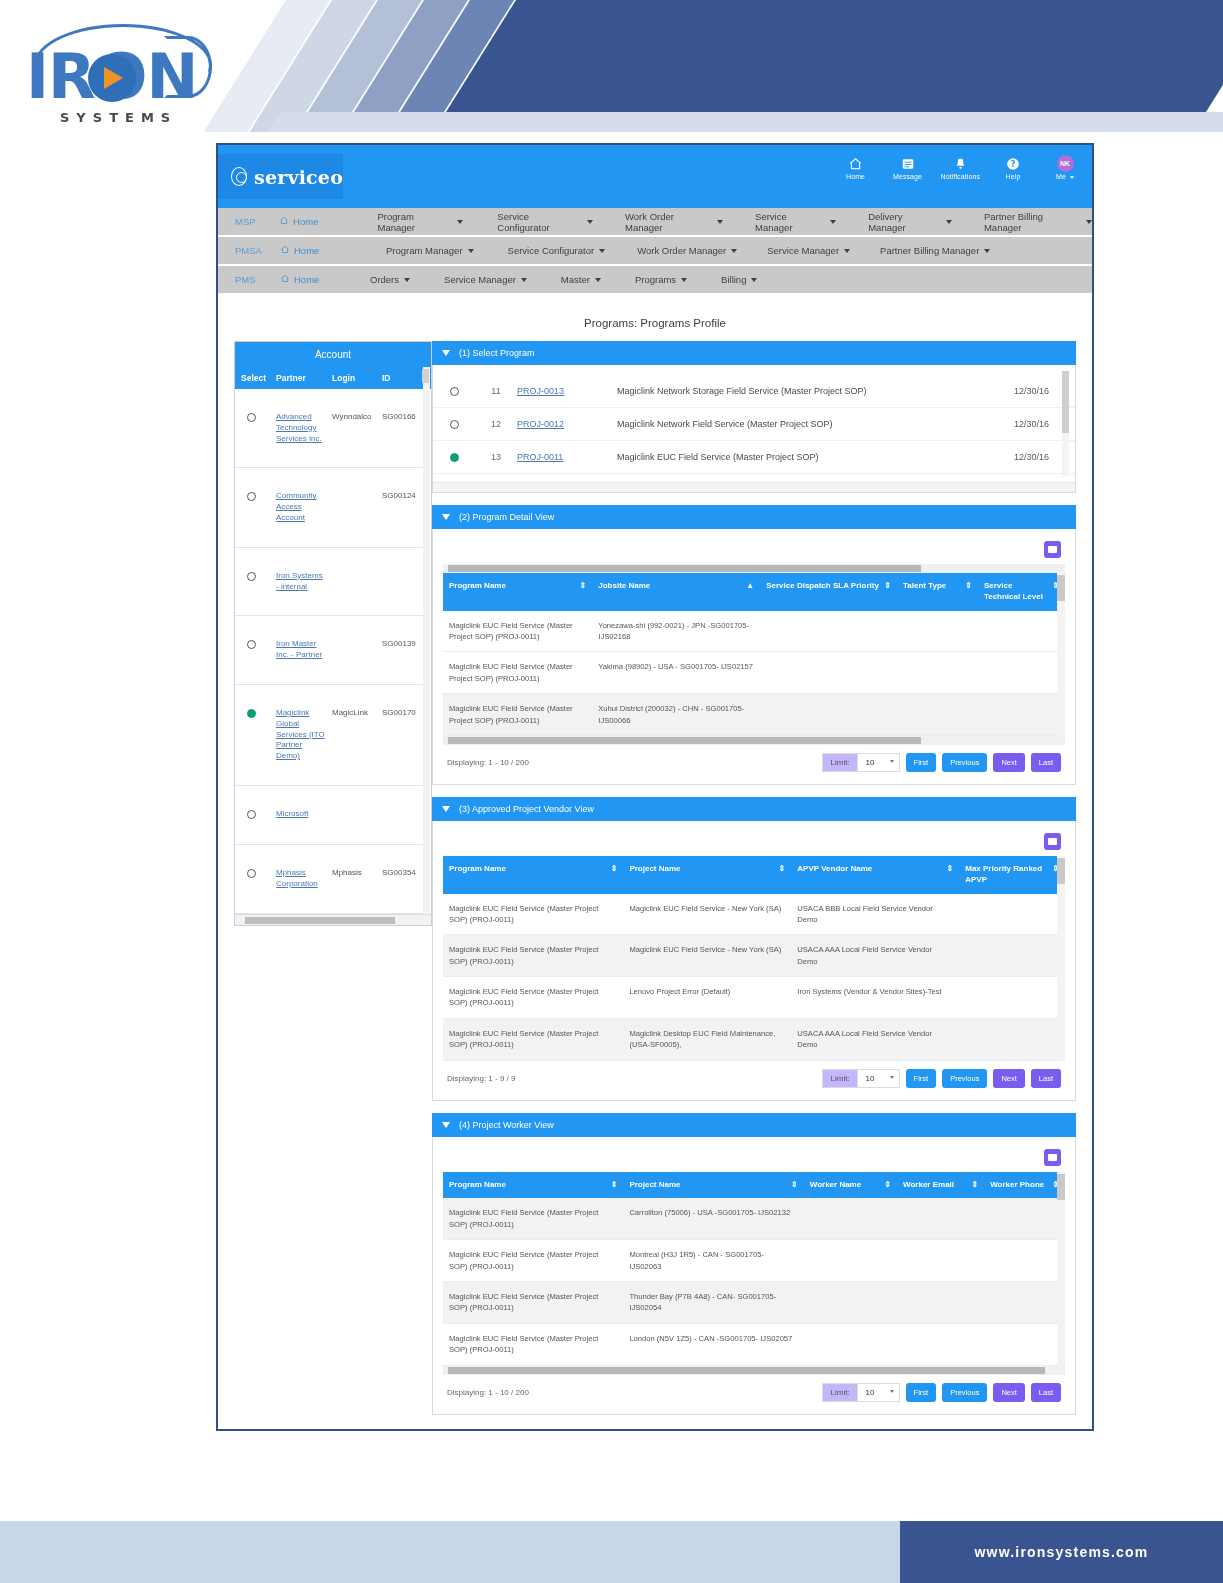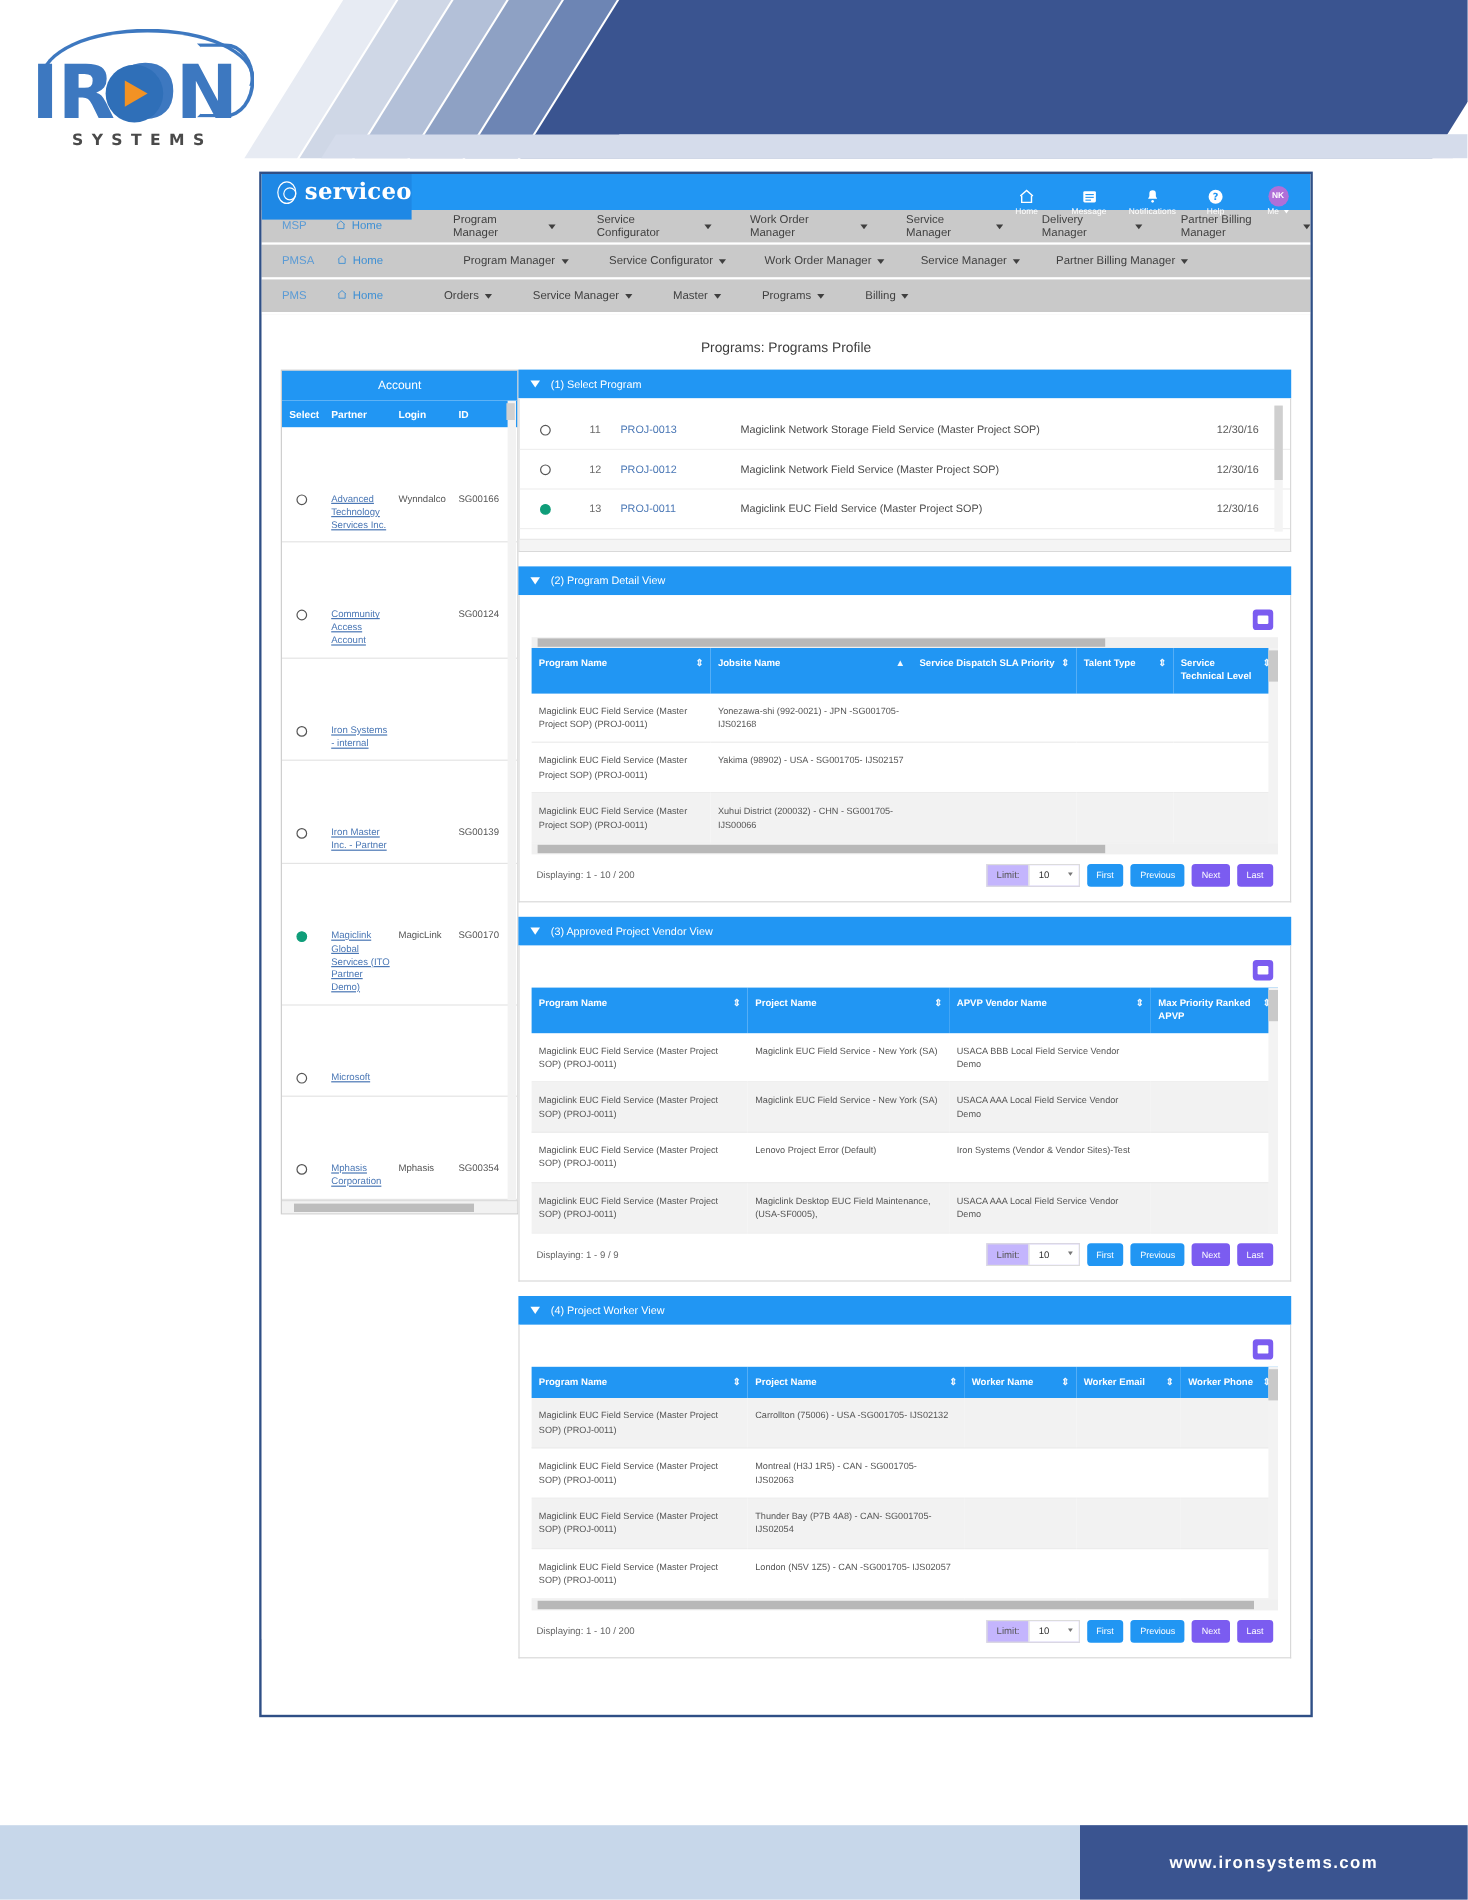--- a/index.html
+++ b/index.html
@@ -43,21 +43,21 @@
   .footer { position:absolute; left:0; bottom:0; width:1223px; height:62px; background:#c7d7ea; }
   .footer-blue { position:absolute; right:0; top:0; width:323px; height:62px; background:#3a5490;
      display:flex; align-items:center; justify-content:center; }
   .footer-url { color:#ffffff; font-size:14px; font-weight:bold; letter-spacing:1.2px; }
 
   
   .app { position:absolute; left:216px; top:143px; width:878px; height:1288px;
     border:2px solid #2f4f86; background:#ffffff; overflow:hidden; }
 
   
-  .app-topbar { height:30px; background:#2196f3; display:flex; align-items:center; position:relative; }
+  .app-topbar { height:63px; background:#2196f3; display:flex; align-items:center; position:relative; }
   .brand { width:125px; height:45px; background:#1e88e5; display:flex; align-items:center; gap:7px; padding-left:13px; }
   .brand-mark { width:19px; height:19px; border-radius:50%; border:1.6px solid #ffffff; position:relative; }
   .brand-mark::after { content:""; position:absolute; left:4px; top:4px; width:9px; height:9px; border-radius:50%; border:1.4px solid #ffffff; }
   .brand-text { color:#fff; font-size:19px; font-weight:bold; letter-spacing:.2px; font-family:"DejaVu Serif", serif; }
   .topnav { position:absolute; right:8px; top:0; height:45px; display:flex; align-items:center; gap:14px; }
   .topnav-item { display:flex; flex-direction:column; align-items:center; gap:1px; min-width:38px; }
   .topnav-ico { height:16px; display:flex; align-items:center; justify-content:center; }
   .topnav-ico svg { display:block; }
   .topnav-label { color:#ffffff; font-size:7px; letter-spacing:.1px; white-space:nowrap; }
   .avatar-badge { width:17px; height:17px; border-radius:50%; background:#b06fd8; color:#fff;
@@ -82,42 +82,42 @@
   .acct-panel { border:1px solid #cfcfcf; background:#fafafa; }
   .acct-header { background:#2196f3; color:#fff; text-align:center; font-size:10px; padding:7px 0; }
   .acct-table-wrap { background:#fff; position:relative; }
   .acct-thead { display:flex; background:#2196f3; color:#fff; font-size:8.5px; font-weight:bold; }
   .acct-thead div { padding:6px 3px; }
   .c-sel { width:38px; padding-left:6px !important; }
   .c-par { width:56px; }
   .c-log { width:50px; }
   .c-id  { width:48px; }
   .acct-row { display:flex; border-bottom:1px solid #e4e4e4; font-size:8px; color:#555; min-height:34px; }
-  .acct-row > div { padding:8px 3px;margin-top:47px; }
+  .acct-row > div { padding:23px 3px; }
   .radio { width:9px; height:9px; border-radius:50%; border:1.5px solid #555; display:inline-block; margin-left:6px; margin-top:1px; }
   .radio.on { background:#0f9d79; border-color:#0f9d79; }
   .plink { color:#4a77b5; text-decoration:underline; word-break:break-word; line-height:1.35; display:block; }
   .acct-vscroll { position:absolute; right:1px; top:0; width:7px; height:100%; background:#f2f2f2; }
   .acct-vthumb { position:absolute; right:1px; top:2px; width:7px; height:14px; background:#d0d0d0; }
   .hscroll { height:11px; background:#f2f2f2; border-top:1px solid #ddd; position:relative; }
   .hthumb { position:absolute; left:10px; top:2px; height:7px; background:#bdbdbd; }
 
   
   .section { margin-bottom:12px; }
   .sec-head { background:#2196f3; color:#fff; font-size:9px; padding:7px 10px; display:flex; align-items:center; gap:9px; }
   .tri { width:0; height:0; border-left:4px solid transparent; border-right:4px solid transparent; border-top:6px solid #ffffff; }
   .sec-body { border:1px solid #d9d9d9; border-top:none; background:#ffffff; padding:8px 10px 10px; }
 
   
   .prog-list { position:relative; padding:10px 0 8px; }
   .prog-row { display:flex; align-items:center; font-size:9px; color:#4a4a4a; padding:11px 0; border-bottom:1px solid #efefef; }
   .prog-row:last-child { border-bottom:none; }
   .pr-radio { width:42px; display:flex; justify-content:center; }
   .pr-num { width:42px; text-align:center; color:#6a6a6a; }
-  .pr-code { width:100px; color:#4a77b5; }
+  .pr-code { width:100px; color:#4a77b5; text-decoration:underline; }
   .pr-name { flex:1; }
   .pr-date { width:72px; text-align:right; padding-right:26px; color:#5a5a5a; }
   .vscroll-r { position:absolute; right:6px; top:6px; width:7px; bottom:6px; background:#f4f4f4; }
   .vthumb-r { position:absolute; right:6px; top:6px; width:7px; height:62px; background:#cfcfcf; }
   .hbar-bottom { height:10px; background:#f4f4f4; border-top:1px solid #e8e8e8; position:relative; }
 
   
   .grid-tools { display:flex; justify-content:flex-end; padding:4px 4px 6px; }
   .tool-btn { width:17px; height:17px; border-radius:3px; background:#7b5cf0; display:flex; align-items:center; justify-content:center; }
   .tool-btn span { display:block; width:9px; height:7px; background:#fff; border-radius:1px; }

